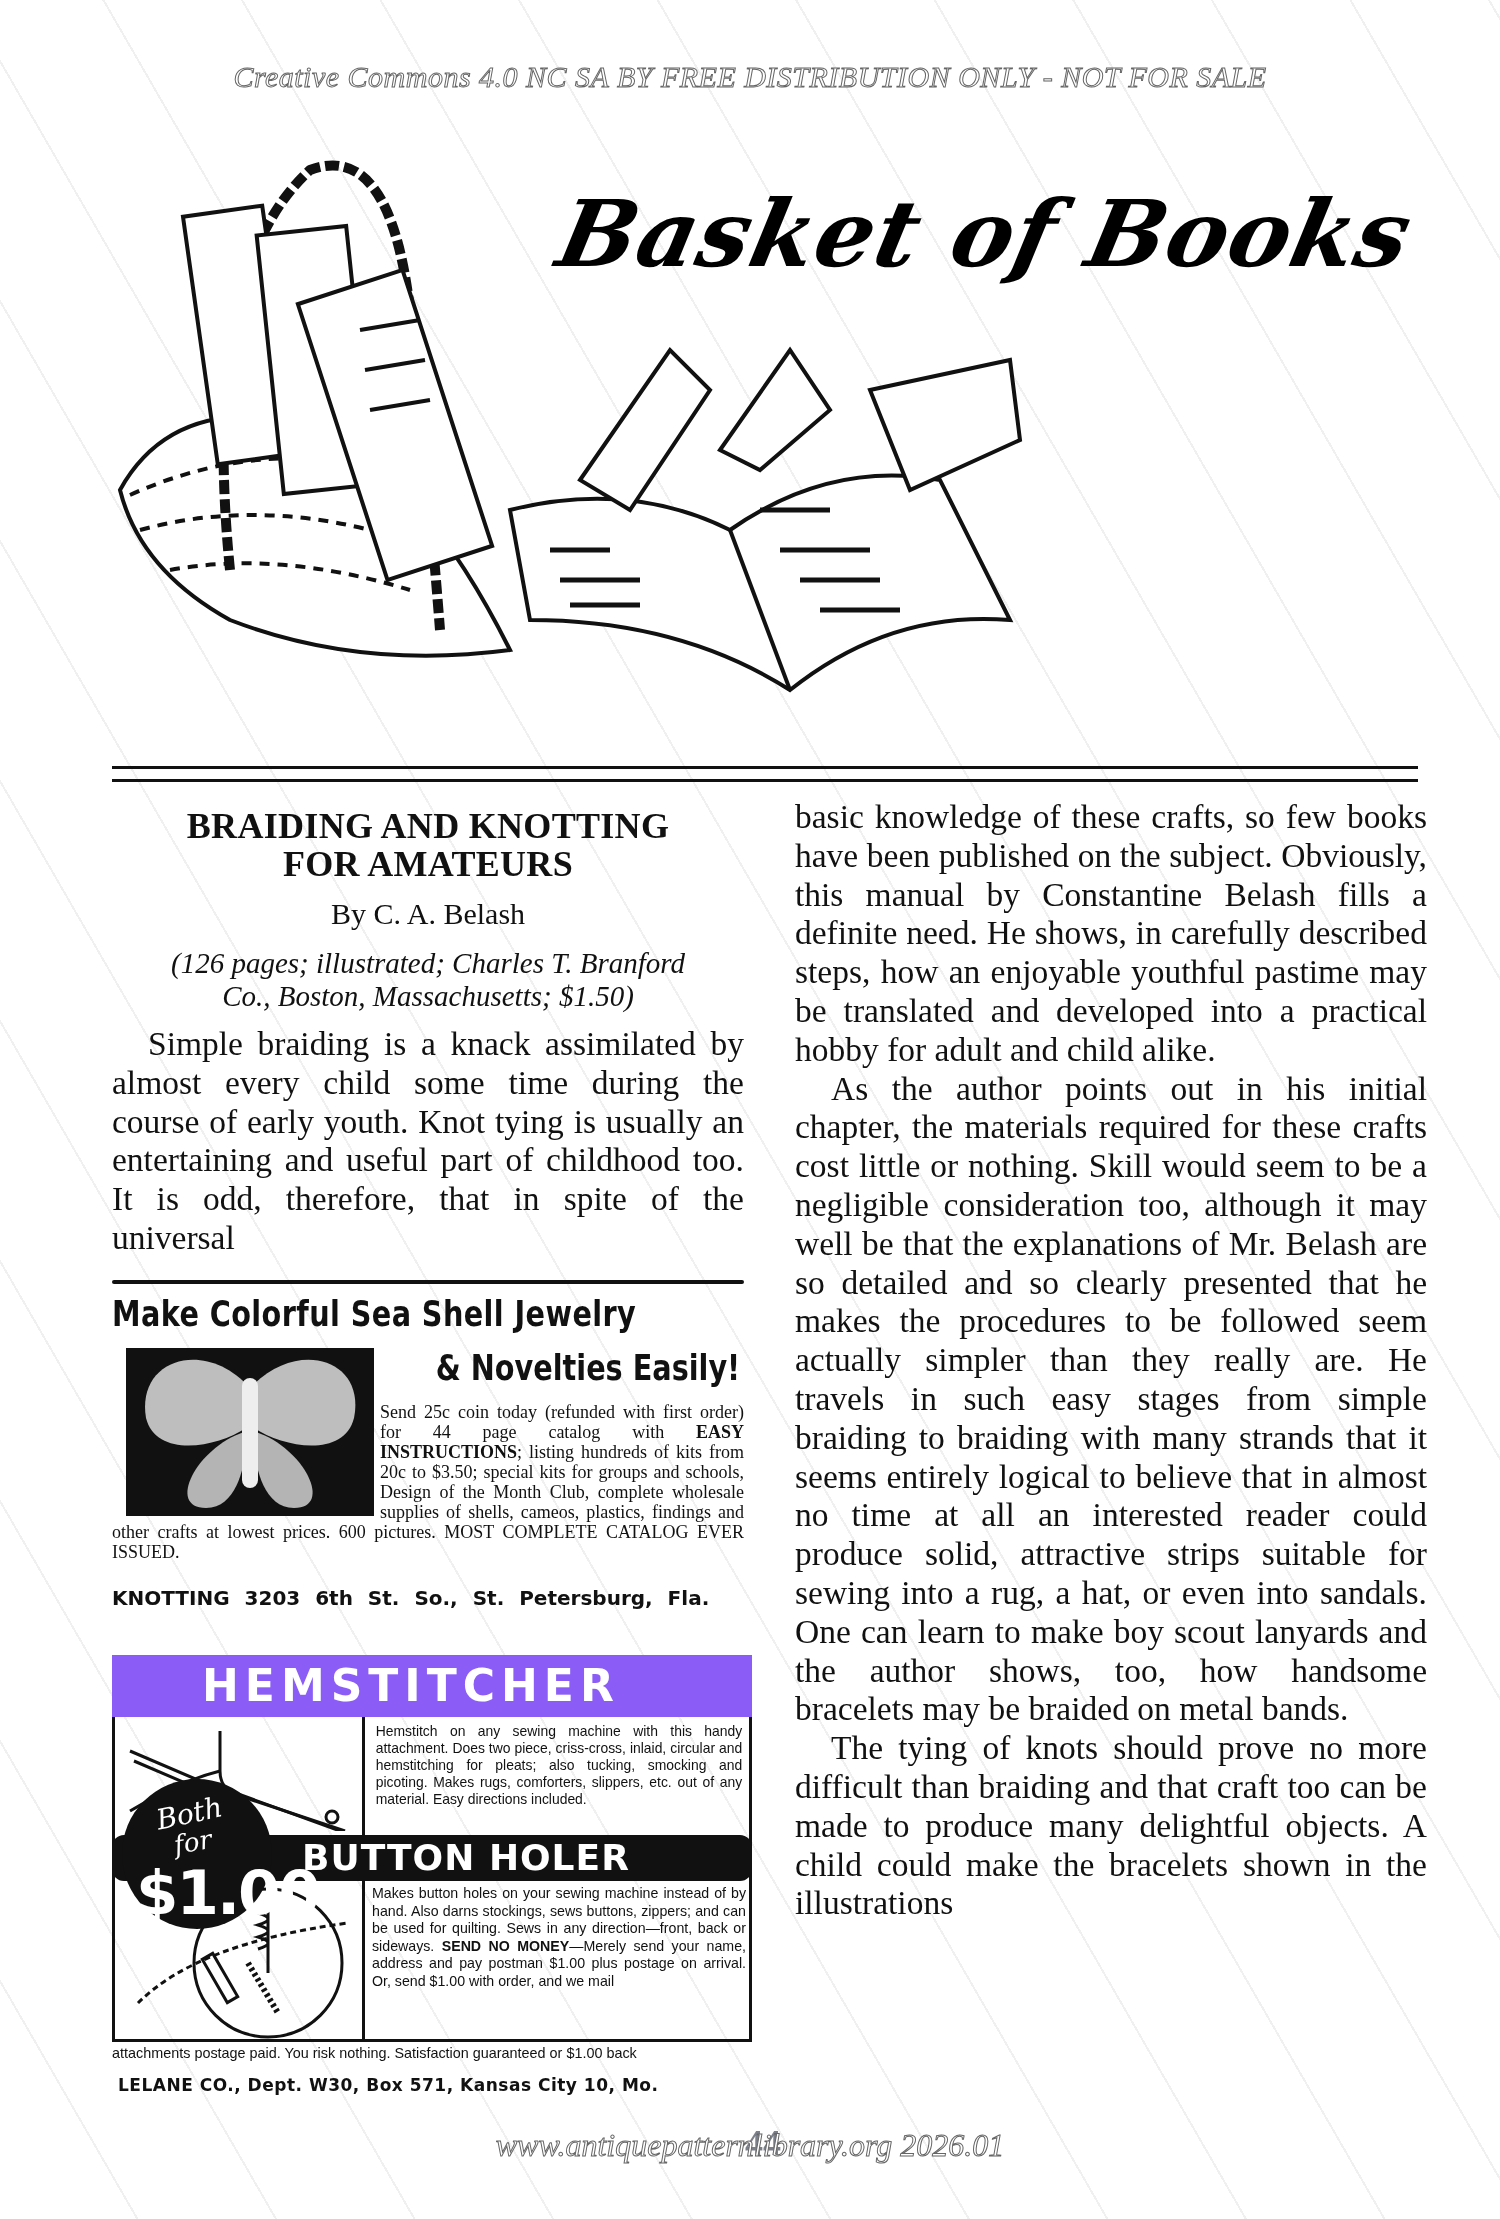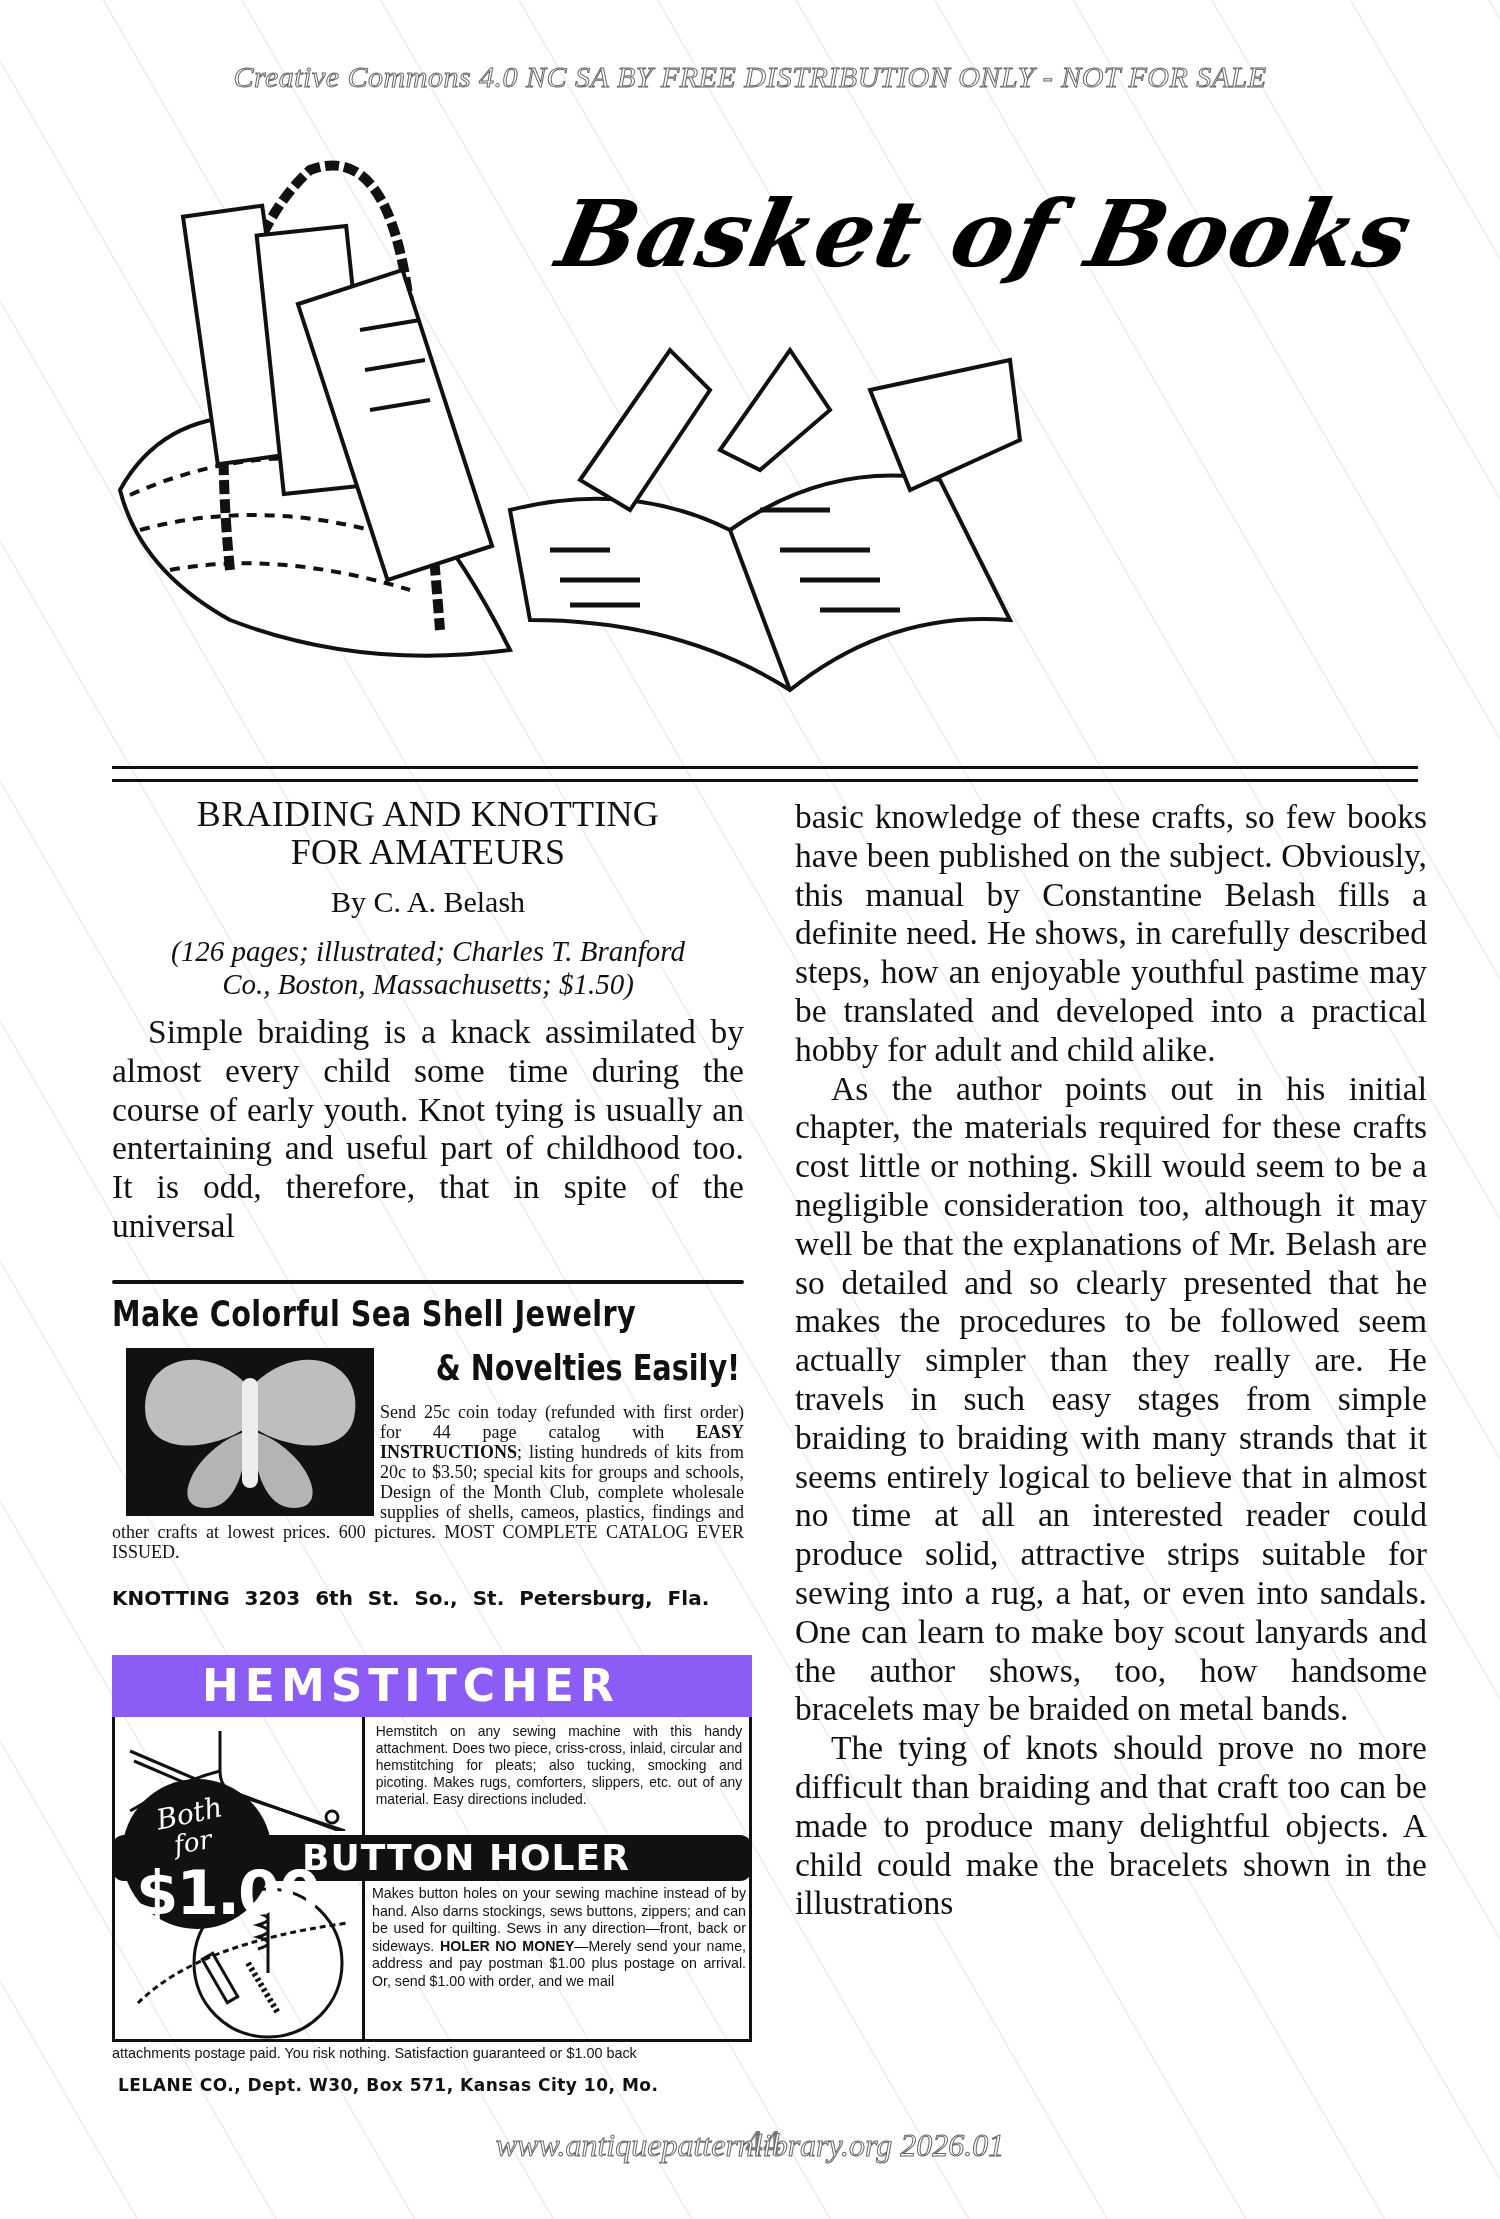--- a/index.html
+++ b/index.html
@@ -21,21 +21,21 @@
   .banner svg { position: absolute; left: 0; top: 0; }
   .banner-title {
     position: absolute; left: 450px; top: 30px; font-family: "DejaVu Serif", serif;
     font-style: italic; font-weight: bold; font-size: 92px; color: #000; letter-spacing: 1px;
     transform: skewX(-12deg);
   }
   .rule-double { position: absolute; left: 112px; top: 766px; width: 1306px; height: 10px;
     border-top: 3px solid #111; border-bottom: 3px solid #111; }
   .col-left { position: absolute; left: 112px; top: 795px; width: 632px; }
   .col-right { position: absolute; left: 795px; top: 798px; width: 632px; }
-  .book-title { text-align: center; font-size: 36px; line-height: 38px; margin: 0; font-weight: normal; letter-spacing: 0.3px; }
+  .book-title { text-align: center; font-size: 36px; line-height: 38px; margin: 12px; font-weight: bold; letter-spacing: 0.3px; }
   .book-author { text-align: center; font-size: 30px; margin: 14px 0 10px; }
   .book-meta { text-align: center; font-style: italic; font-size: 29px; line-height: 33px; margin: 16px 0 12px; }
   .body-text { font-size: 33.5px; line-height: 38.8px; text-align: justify; margin: 0; hyphens: none; }
   .indent { text-indent: 36px; }
   
   .ad-shell { position: absolute; left: 112px; top: 1280px; width: 632px; height: 340px; }
   .ad-shell .topbar { height: 4px; background: #111; border-radius: 2px; }
   .ad-shell .headline { font-family: "DejaVu Sans", sans-serif; font-weight: bold; font-size: 35px;
     transform: scaleX(0.82); transform-origin: left; white-space: nowrap; margin-top: 10px; letter-spacing: 0.5px; }
   .ad-shell .photo { position: absolute; left: 14px; top: 68px; width: 248px; height: 168px; background: #111; overflow: hidden; }
@@ -174,20 +174,20 @@
       <path d="M130 80 l 30 50" stroke-width="6" stroke-dasharray="3 3"></path>
     </g>
   </svg>
   <div class="badge">
     <span class="both">Both</span>
     <span class="for">for</span>
     <span class="price">$1.00</span>
   </div>
   <div class="txt2">
     <span>Makes button holes on your sewing machine instead of by hand. Also darns stockings, sews buttons, zippers; and can be used for quilting. Sews in any direction—front, back or sideways.</span>
-    <span class="b">HOLER NO MONEY</span><span>—Merely send your name, address and pay postman $1.00 plus postage on arrival. Or, send $1.00 with order, and we mail</span>
+    <span class="b">SEND NO MONEY</span><span>—Merely send your name, address and pay postman $1.00 plus postage on arrival. Or, send $1.00 with order, and we mail</span>
   </div>
   <div class="txt3">attachments postage paid. You risk nothing. Satisfaction guaranteed or $1.00 back</div>
   <div class="sig">LELANE CO., Dept. W30, Box 571, Kansas City 10, Mo.</div>
 </div>
 
 <div class="page-num">44</div>
 <div class="footer-url">www.antiquepatternlibrary.org 2026.01</div>
 
 </body></html>

